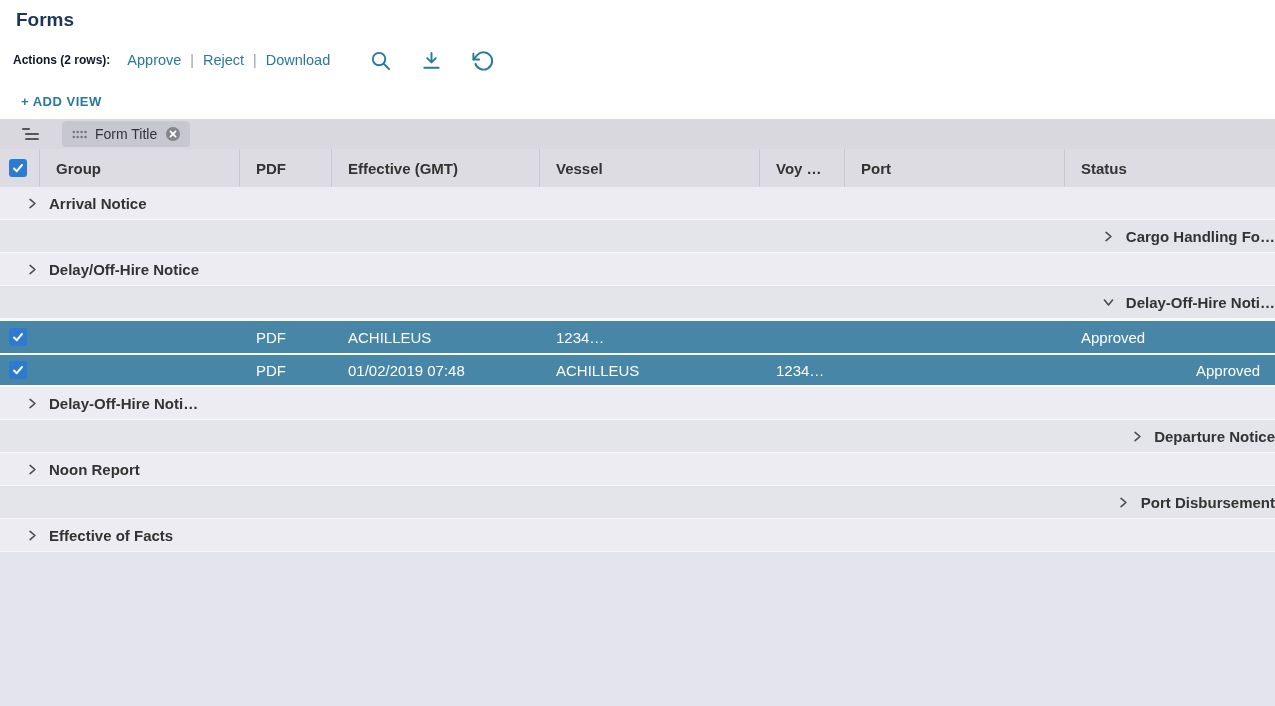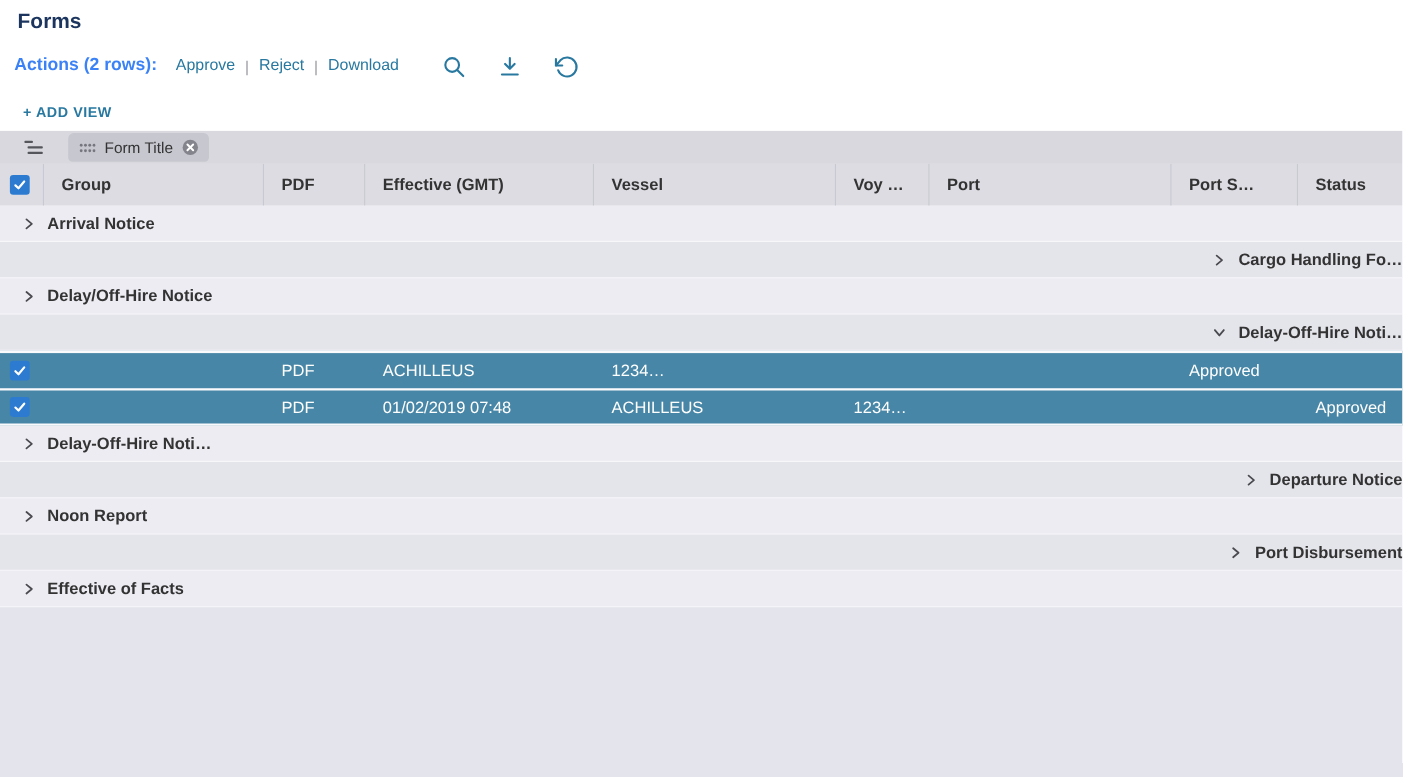--- a/index.html
+++ b/index.html
@@ -12,21 +12,21 @@
   html,body{margin:0;padding:0;}
   body{
     width:1275px;height:706px;overflow:hidden;background:#fff;
     font-family:"Liberation Sans","DejaVu Sans",sans-serif;color:#333;
   }
   .app{width:1275px;height:706px;display:flex;flex-direction:column;background:#fff;}
 
   
   .page-title{font-size:19px;font-weight:700;color:var(--title);margin:9px 0 0 16px;line-height:22px;}
   .actions-row{display:flex;align-items:center;margin:16px 0 0 13px;height:26px;}
-  .actions-label{font-size:16px;font-weight:700;color:#3b82f6;margin-right:17px;white-space:nowrap;}
+  .actions-label{font-size:12px;font-weight:700;color:#0f172a;margin-right:17px;white-space:nowrap;}
   .action-link{font-size:14.5px;color:var(--accent);cursor:pointer;text-decoration:none;white-space:nowrap;}
   .sep{color:#9a9aa0;margin:0 9px;font-size:14px;}
   .icon-group{display:flex;align-items:center;margin-left:38px;gap:27px;}
   .icon-btn{width:24px;height:24px;display:inline-flex;align-items:center;justify-content:center;cursor:pointer;}
   .icon-btn svg{stroke:var(--accent);fill:none;stroke-width:2;stroke-linecap:round;stroke-linejoin:round;}
   .add-view{display:inline-block;margin:20px 0 8px 21px;font-size:13px;font-weight:700;letter-spacing:.5px;color:var(--accent);cursor:pointer;line-height:18px;}
 
   
   .group-bar{height:30px;background:#d8d8de;display:flex;align-items:center;padding-left:22px;flex:0 0 auto;}
   .groupbar-icon{width:18px;height:16px;display:inline-flex;align-items:center;justify-content:center;cursor:pointer;}
@@ -38,21 +38,21 @@
   .cols{display:grid;grid-template-columns:40px 200px 92px 208px 220px 85px 220px 115px 1fr;}
   .grid-header{height:38px;background:#dcdce2;flex:0 0 auto;}
   .grid-header .cell{display:flex;align-items:center;font-weight:700;font-size:15px;color:#333;
     padding-left:16px;border-right:1px solid #c9c9d1;white-space:nowrap;overflow:hidden;cursor:pointer;}
   .grid-header .cell:last-child{border-right:none;}
   .c-check{display:flex;align-items:center;justify-content:flex-start;padding-left:9px !important;cursor:default;}
 
   .checkbox{width:18px;height:18px;border-radius:3px;background:var(--checkbox);
     display:inline-flex;align-items:center;justify-content:center;cursor:pointer;flex:0 0 auto;}
 
-  .group-row{height:33px;display:flex;align-items:center;padding-left:18px;border-bottom:1px solid #f7f7fa;cursor:pointer;}
+  .group-row{height:33px;display:flex;align-items:center;padding-left:24px;border-bottom:1px solid #f7f7fa;cursor:pointer;}
   .shade-a{background:#ececf2;}
   .shade-b{background:#e4e4eb;justify-content:flex-end;}
   .chev{width:16px;height:16px;display:inline-flex;align-items:center;justify-content:center;margin-right:9px;flex:0 0 auto;}
   .chev svg{stroke:#4a4a50;fill:none;stroke-width:2;stroke-linecap:round;stroke-linejoin:round;}
   .chev.down svg{transform:rotate(90deg);}
   .group-label{font-size:15px;font-weight:700;color:#333;white-space:nowrap;overflow:hidden;}
 
   .data-row{height:34px;background:var(--selected-row);color:#fff;border-top:2px solid #fafafc;}
   .data-row.last{border-bottom:2px solid #fafafc;}
   .data-row .cell{display:flex;align-items:center;font-size:15px;padding-left:16px;white-space:nowrap;overflow:hidden;}
@@ -138,21 +138,20 @@
             <polyline points="2,6.5 4.8,9.2 10,3" stroke="#fff" stroke-width="2" fill="none" stroke-linecap="round" stroke-linejoin="round"></polyline>
           </svg>
       </span>
     </div>
     <div class="cell">Group</div>
     <div class="cell">PDF</div>
     <div class="cell">Effective (GMT)</div>
     <div class="cell">Vessel</div>
     <div class="cell">Voy …</div>
     <div class="cell">Port</div>
-    <div class="cell">Port S…</div>
     <div class="cell">Status</div>
   </div>
 
   <div class="group-row shade-a">
     <span class="chev">
         <svg width="13" height="13" viewBox="0 0 16 16">
           <polyline points="5,3 11,8 5,13"></polyline>
         </svg>
       </span>
     <span class="group-label">Arrival Notice</span>

